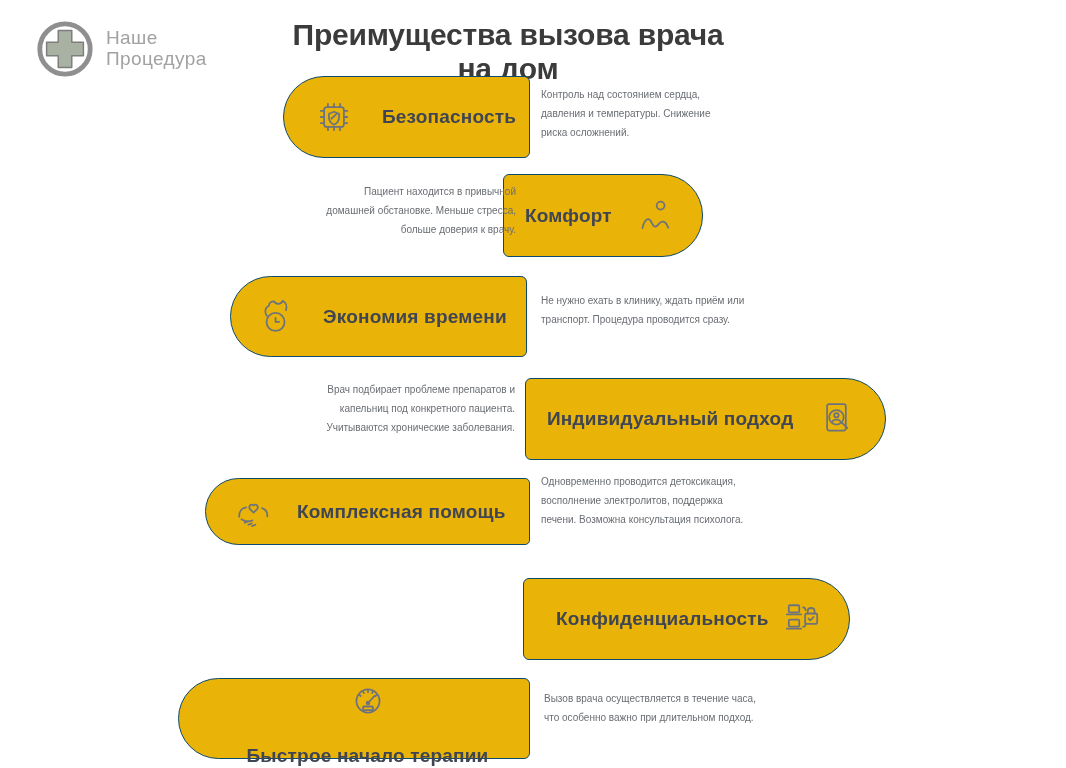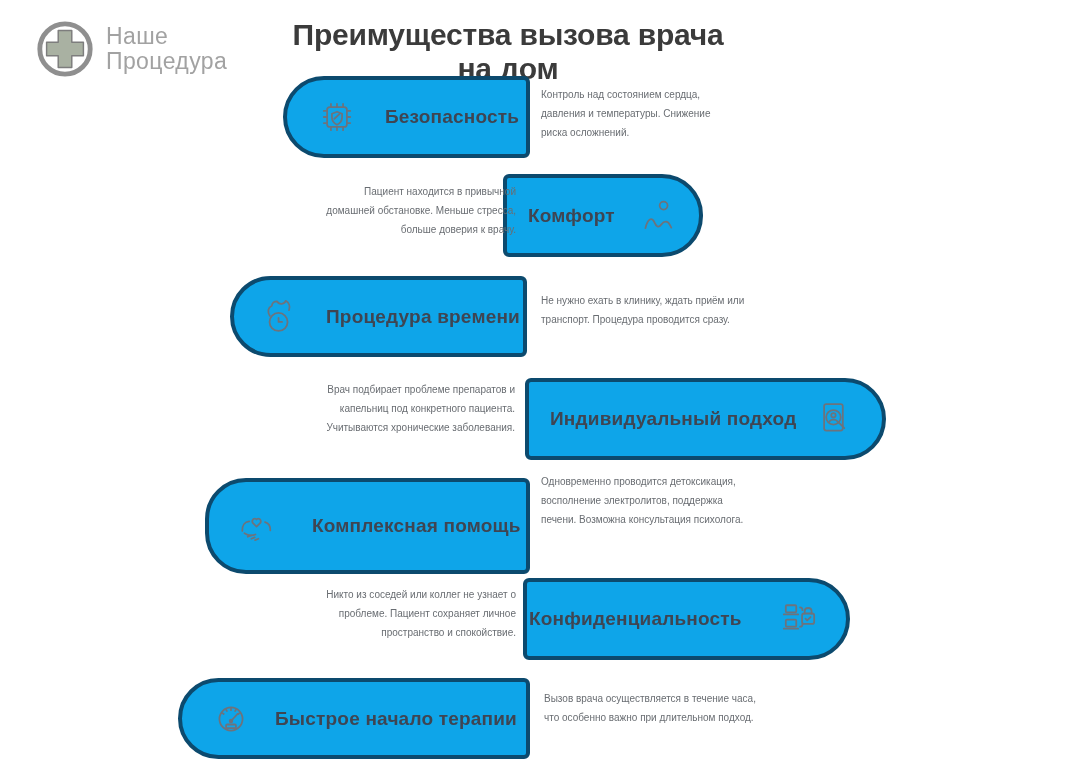--- a/index.html
+++ b/index.html
@@ -3,55 +3,55 @@
 <meta charset="utf-8">
 <style>
   html,body{margin:0;padding:0;background:#ffffff;}
   .canvas{
     position:relative;width:1066px;height:768px;background:#ffffff;
     font-family:"Liberation Sans",sans-serif;overflow:hidden;
   }
   
   .logo{position:absolute;left:34px;top:18px;display:flex;align-items:center;gap:10px;}
   .logo-mark{width:62px;height:62px;}
-  .logo-text{color:#a2a2a2;font-size:23px;line-height:1.08;letter-spacing:0.4px;}
+  .logo-text{color:#a2a2a2;font-size:19px;line-height:1.08;letter-spacing:0.4px;}
   
   .page-title{
     position:absolute;left:286px;top:18px;width:444px;text-align:center;
     font-size:30px;font-weight:700;color:#3b3b3b;letter-spacing:-0.2px;
   }
   
   .card{
     position:absolute;box-sizing:border-box;display:flex;align-items:center;
-    background:#0ea5e9;border:4px solid #0c4a6e;
+    background:#eab308;border:1px solid #0c4a6e;
   }
   .round-left{border-radius:41px 6px 6px 41px;}
   .round-right{border-radius:6px 41px 41px 6px;}
   .card-title{font-weight:700;font-size:19px;color:#3f4552;letter-spacing:0.2px;white-space:nowrap;}
   .icon{width:44px;height:44px;color:#6d737c;flex:0 0 auto;}
   .icon svg{width:100%;height:100%;}
   .desc{position:absolute;font-size:10px;line-height:19px;color:#696d72;}
   .align-right{text-align:right;}
   
   #card1{left:283px;top:76px;width:247px;height:82px;padding-left:28px;gap:26px;}
   #desc1{left:541px;top:85px;width:196px;}
   #card2{left:503px;top:174px;width:200px;height:83px;padding-left:21px;}
   #card2 .icon{margin-left:20px;}
   #desc2{left:315px;top:182px;width:201px;}
   #card3{left:230px;top:276px;width:297px;height:81px;padding-left:22px;gap:26px;}
   #desc3{left:541px;top:291px;width:212px;}
   #card4{left:525px;top:378px;width:361px;height:82px;padding-left:21px;}
   #card4 .icon{margin-left:auto;margin-right:26px;}
   #desc4{left:286px;top:380px;width:229px;}
-  #card5{left:205px;top:478px;width:325px;height:96px;padding-left:25px;gap:34px;}
+  #card5{left:205px;top:478px;width:325px;height:67px;padding-left:25px;gap:22px;}
   #desc5{left:541px;top:472px;width:206px;}
-  #card6{left:523px;top:578px;width:327px;height:82px;padding-left:2px;}
+  #card6{left:523px;top:578px;width:327px;height:82px;padding-left:32px;}
   #card6 .icon{margin-left:auto;margin-right:25px;}
   #desc6{left:315px;top:585px;width:201px;}
-  #card7{left:178px;top:678px;width:352px;height:81px;padding-left:27px;gap:22px;}
+  #card7{left:178px;top:678px;width:352px;height:81px;padding-left:27px;gap:22px;flex-direction:column;}
   #desc7{left:544px;top:689px;width:216px;}
 </style>
 </head>
 <body>
 
 <div class="canvas">
 
   <div class="logo">
     <span class="logo-mark">
       <svg viewBox="0 0 64 64" fill="none">
@@ -93,21 +93,21 @@
   <div class="desc align-right" id="desc2">Пациент находится в привычной домашней обстановке. Меньше стресса, больше доверия к врачу.</div>
 
   <div class="card round-left" id="card3">
     <span class="icon">
       <svg viewBox="0 0 40 40" fill="none" stroke="currentColor" stroke-width="1.6" stroke-linecap="round" stroke-linejoin="round">
         <path d="M12.6 19 c-2.4-3.6-1.8-7.6 1.8-9.2 c0.2-2.6 2.2-4.2 4.6-4.1 c0.9 1.6 2.5 2.5 4.4 2.3 c1.9-0.2 3.2-1.2 3.6-2.7 c2.8 1.6 4.3 4.9 3 8.5"></path>
         <circle cx="20.5" cy="24.5" r="8.2"></circle>
         <path d="M20.5 20.8 v3.7 h3.2"></path>
       </svg>
     </span>
-    <span class="card-title">Процедура времени</span>
+    <span class="card-title">Экономия времени</span>
   </div>
   <div class="desc" id="desc3">Не нужно ехать в клинику, ждать приём или транспорт. Процедура проводится сразу.</div>
 
   <div class="card round-right" id="card4">
     <span class="card-title">Индивидуальный подход</span>
     <span class="icon">
       <svg viewBox="0 0 40 40" fill="none" stroke="currentColor" stroke-width="1.6" stroke-linecap="round" stroke-linejoin="round">
         <rect x="11" y="6.5" width="17" height="24" rx="2"></rect>
         <circle cx="19.5" cy="18.5" r="6.6"></circle>
         <circle cx="19.5" cy="16.6" r="2"></circle>
@@ -140,21 +140,20 @@
         <path d="M6.2 15.8 h13"></path>
         <rect x="8" y="20.5" width="9.5" height="6.5" rx="1"></rect>
         <path d="M6.2 28.8 h13"></path>
         <path d="M25.2 15 v-2.3 c0-3.6 6.2-3.6 6.2 0 V15"></path>
         <rect x="22.8" y="15" width="11" height="9.5" rx="1.8"></rect>
         <path d="M25.9 19.6 l1.6 1.6 l3-3"></path>
         <path d="M21 9.5 c1.6 0 2.2 1 2.2 2.5 M21 27 c1.6 0 2.2-1 2.2-2.5"></path>
       </svg>
     </span>
   </div>
-  <div class="desc align-right" id="desc6">Никто из соседей или коллег не узнает о проблеме. Пациент сохраняет личное пространство и спокойствие.</div>
 
   <div class="card round-left" id="card7">
     <span class="icon">
       <svg viewBox="0 0 40 40" fill="none" stroke="currentColor" stroke-width="1.6" stroke-linecap="round" stroke-linejoin="round">
         <circle cx="20" cy="20" r="10.5"></circle>
         <path d="M12.3 14.6 l1.1 0.9 M15.6 11.6 l0.7 1.2 M20 10.5 v1.5 M24.4 11.6 l-0.7 1.2 M27.7 14.6 l-1.1 0.9"></path>
         <path d="M20 21.8 L26 15.4"></path>
         <circle cx="20" cy="21.8" r="1.2" fill="currentColor"></circle>
         <rect x="15.5" y="25" width="9" height="3.4" rx="1"></rect>
       </svg>

